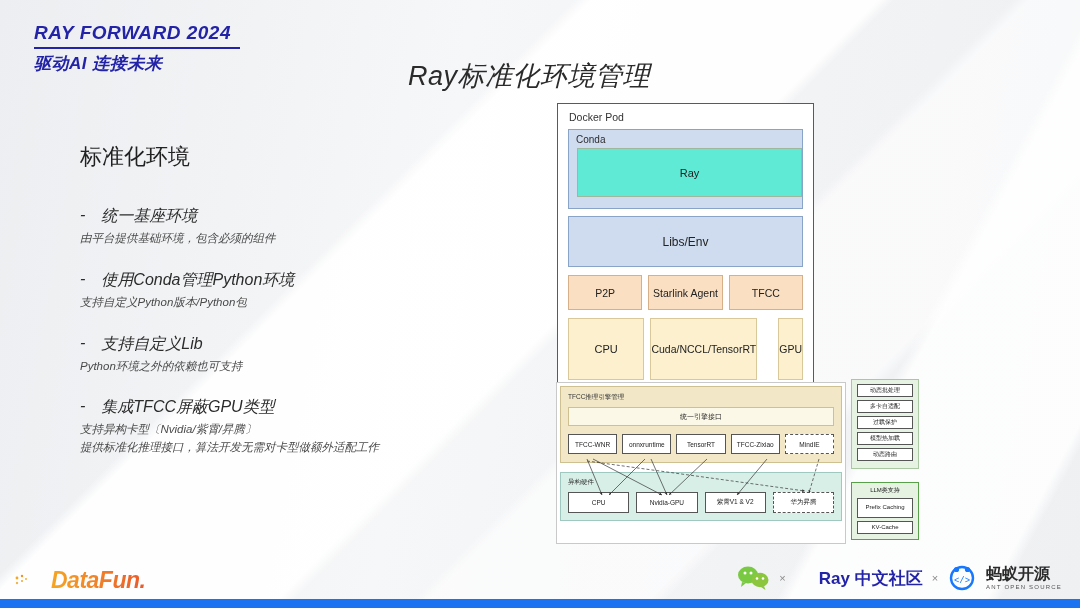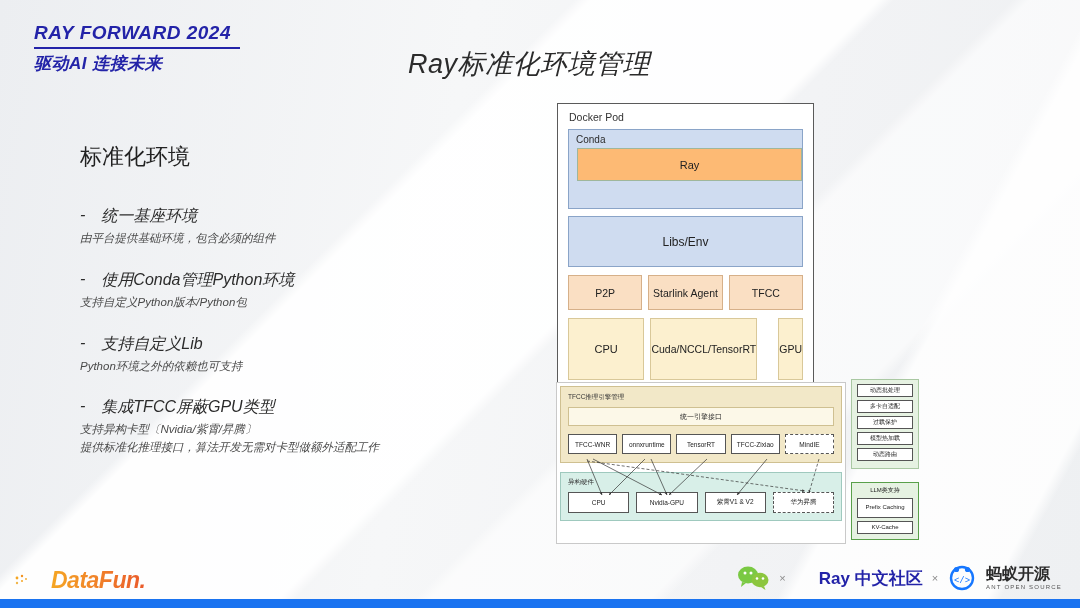--- a/index.html
+++ b/index.html
@@ -35,21 +35,21 @@
   .brand-rule {
     width: 206px; height: 2px; background: #2323a8; margin: 3px 0 3px 0;
   }
   .brand-sub {
     font-size: 17px; font-weight: bold; font-style: italic;
     color: #2323a8; letter-spacing: .5px; white-space: nowrap;
   }
 
   
   .slide-title {
-    position: absolute; left: 408px; top: 46px;
+    position: absolute; left: 408px; top: 58px;
     font-size: 27px; font-style: italic; color: #2b2b2b;
     letter-spacing: .5px; white-space: nowrap;
   }
 
   
   .left-col { position: absolute; left: 80px; top: 142px; width: 400px; }
   .section-head {
     font-size: 22px; color: #222; font-weight: 500; margin-bottom: 34px;
   }
   .bullet { margin-bottom: 22px; }
@@ -71,22 +71,22 @@
   }
   .pod-label {
     font-size: 10.5px; color: #333; padding: 7px 0 0 11px;
   }
   .conda-box {
     margin: 6px 10px 0 10px; height: 80px;
     background: #cfdcf0; border: 1px solid #8aa4c8;
   }
   .conda-label { font-size: 10px; color: #2b2b2b; padding: 4px 0 0 7px; }
   .ray-box {
-    margin: 3px 0 0 8px; height: 33px;
-    background: #fdba74; border: 1px solid #9fb79c;
+    margin: 3px 0 0 8px; height: 49px;
+    background: #5eead4; border: 1px solid #9fb79c;
     display: flex; align-items: center; justify-content: center;
     font-size: 11px; color: #222;
   }
   .libsenv-box {
     margin: 7px 10px 0 10px; height: 51px;
     background: #cfdcf0; border: 1px solid #8aa4c8;
     display: flex; align-items: center; justify-content: center;
     font-size: 12px; color: #222;
   }
   .row-mid {

